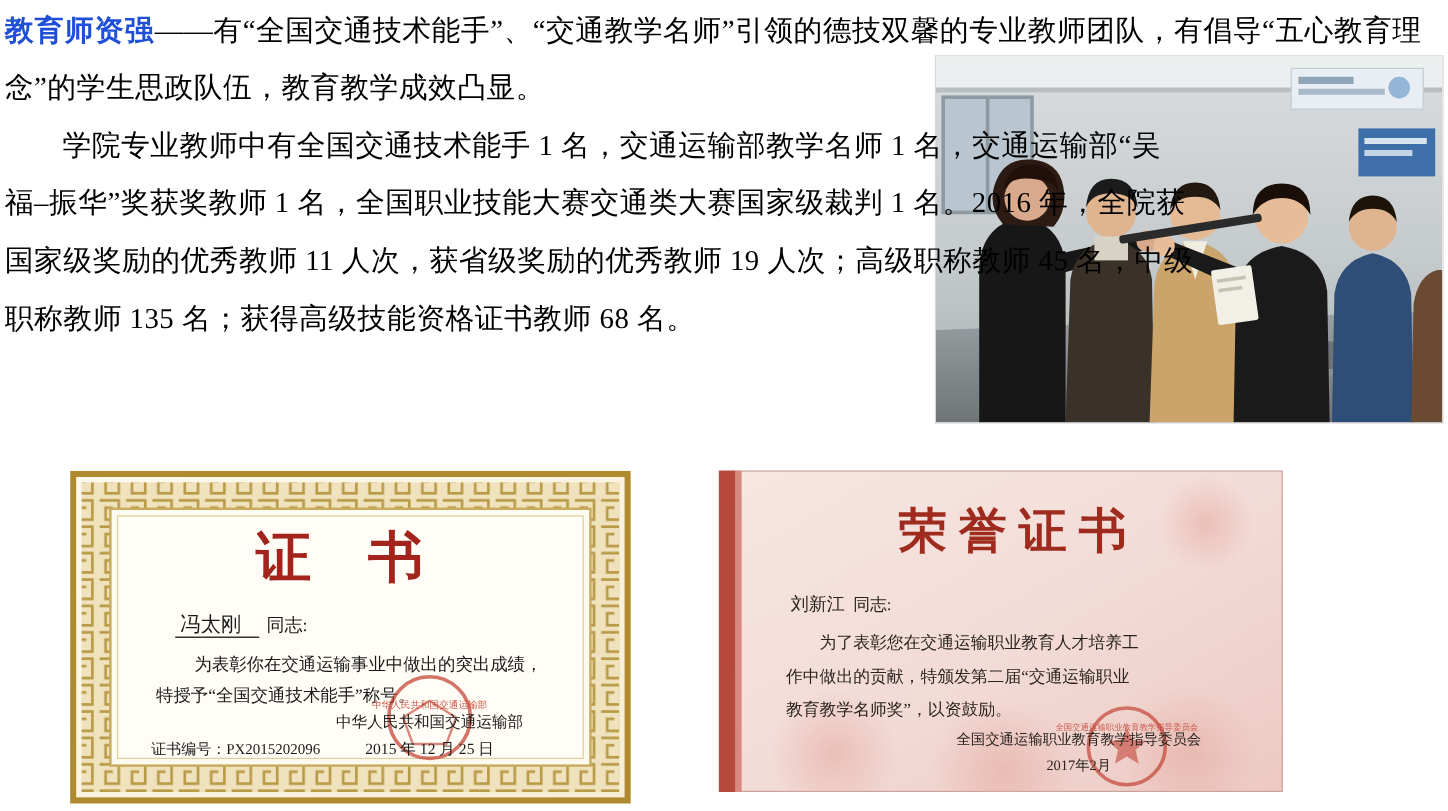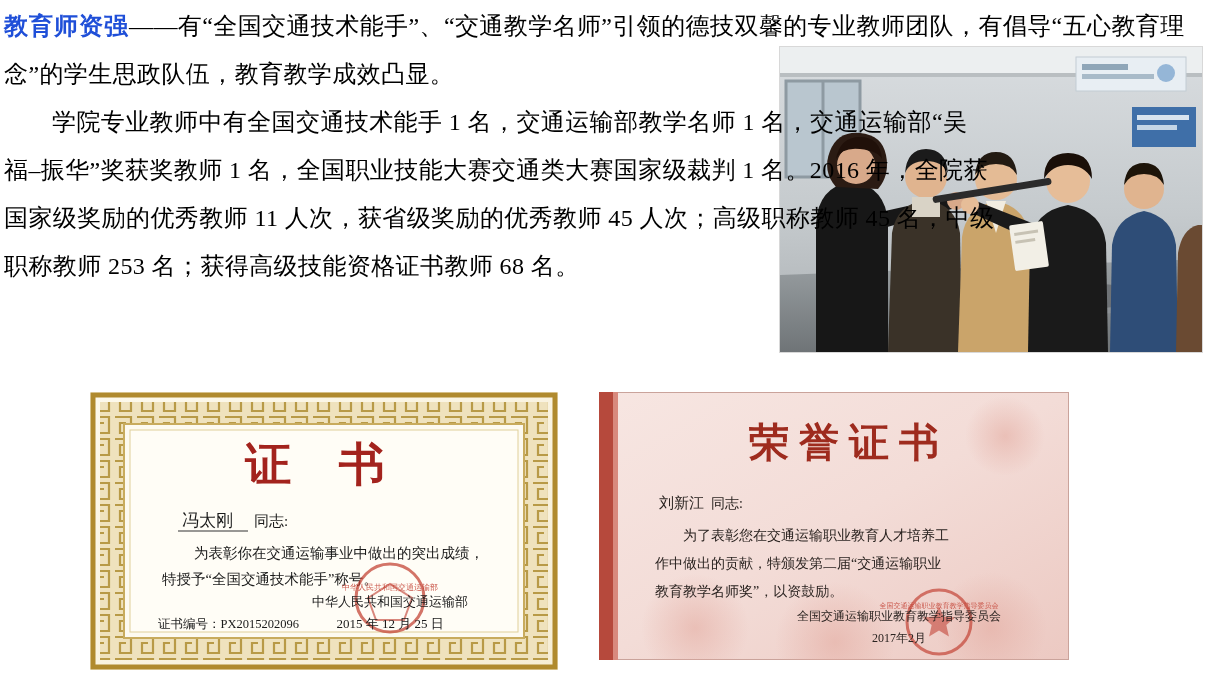--- a/index.html
+++ b/index.html
@@ -75,21 +75,20 @@
   .photo svg { display: block; }
 
   
   .cert1 {
     position: absolute;
     left: 58px;
     top: 392px;
     width: 468px;
     height: 278px;
     box-sizing: border-box;
-    margin-left: 32px;
   }
 
   .cert2 {
     position: absolute;
     left: 556px;
     top: 392px;
     width: 470px;
     height: 332px;
     box-sizing: border-box;
     padding-left: 43px;
@@ -187,21 +186,21 @@
       <rect x="236" y="192" width="20" height="3" fill="#c7c2b4" transform="rotate(-8 249 199)"></rect>
     </svg>
   </div>
 
   <div class="text-block">
 
     <p class="para para-1">
       <span class="heading-kw">教育师资强</span><span>——有“全国交通技术能手”、“交通教学名师”引领的德技双馨的专业教师团队，有倡导“五心教育理念”的学生思政队伍，教育教学成效凸显。</span>
     </p>
 
-    <p class="para para-2">学院专业教师中有全国交通技术能手 1 名，交通运输部教学名师 1 名，交通运输部“吴福–振华”奖获奖教师 1 名，全国职业技能大赛交通类大赛国家级裁判 1 名。2016 年，全院获国家级奖励的优秀教师 11 人次，获省级奖励的优秀教师 45 人次；高级职称教师 45 名，中级职称教师 253 名；获得高级技能资格证书教师 68 名。</p>
+    <p class="para para-2">学院专业教师中有全国交通技术能手 1 名，交通运输部教学名师 1 名，交通运输部“吴福–振华”奖获奖教师 1 名，全国职业技能大赛交通类大赛国家级裁判 1 名。2016 年，全院获国家级奖励的优秀教师 11 人次，获省级奖励的优秀教师 19 人次；高级职称教师 45 名，中级职称教师 135 名；获得高级技能资格证书教师 68 名。</p>
   </div>
 
   <div class="cert1">
     <svg width="468" height="278" viewBox="0 0 468 278" xmlns="http://www.w3.org/2000/svg">
       <defs>
         <linearGradient id="c1bg" x1="0" y1="0" x2="1" y2="1">
           <stop offset="0%" stop-color="#fdf9ec"></stop>
           <stop offset="100%" stop-color="#f6edd4"></stop>
         </linearGradient>
         <pattern id="greekkey" width="22" height="22" patternUnits="userSpaceOnUse">

